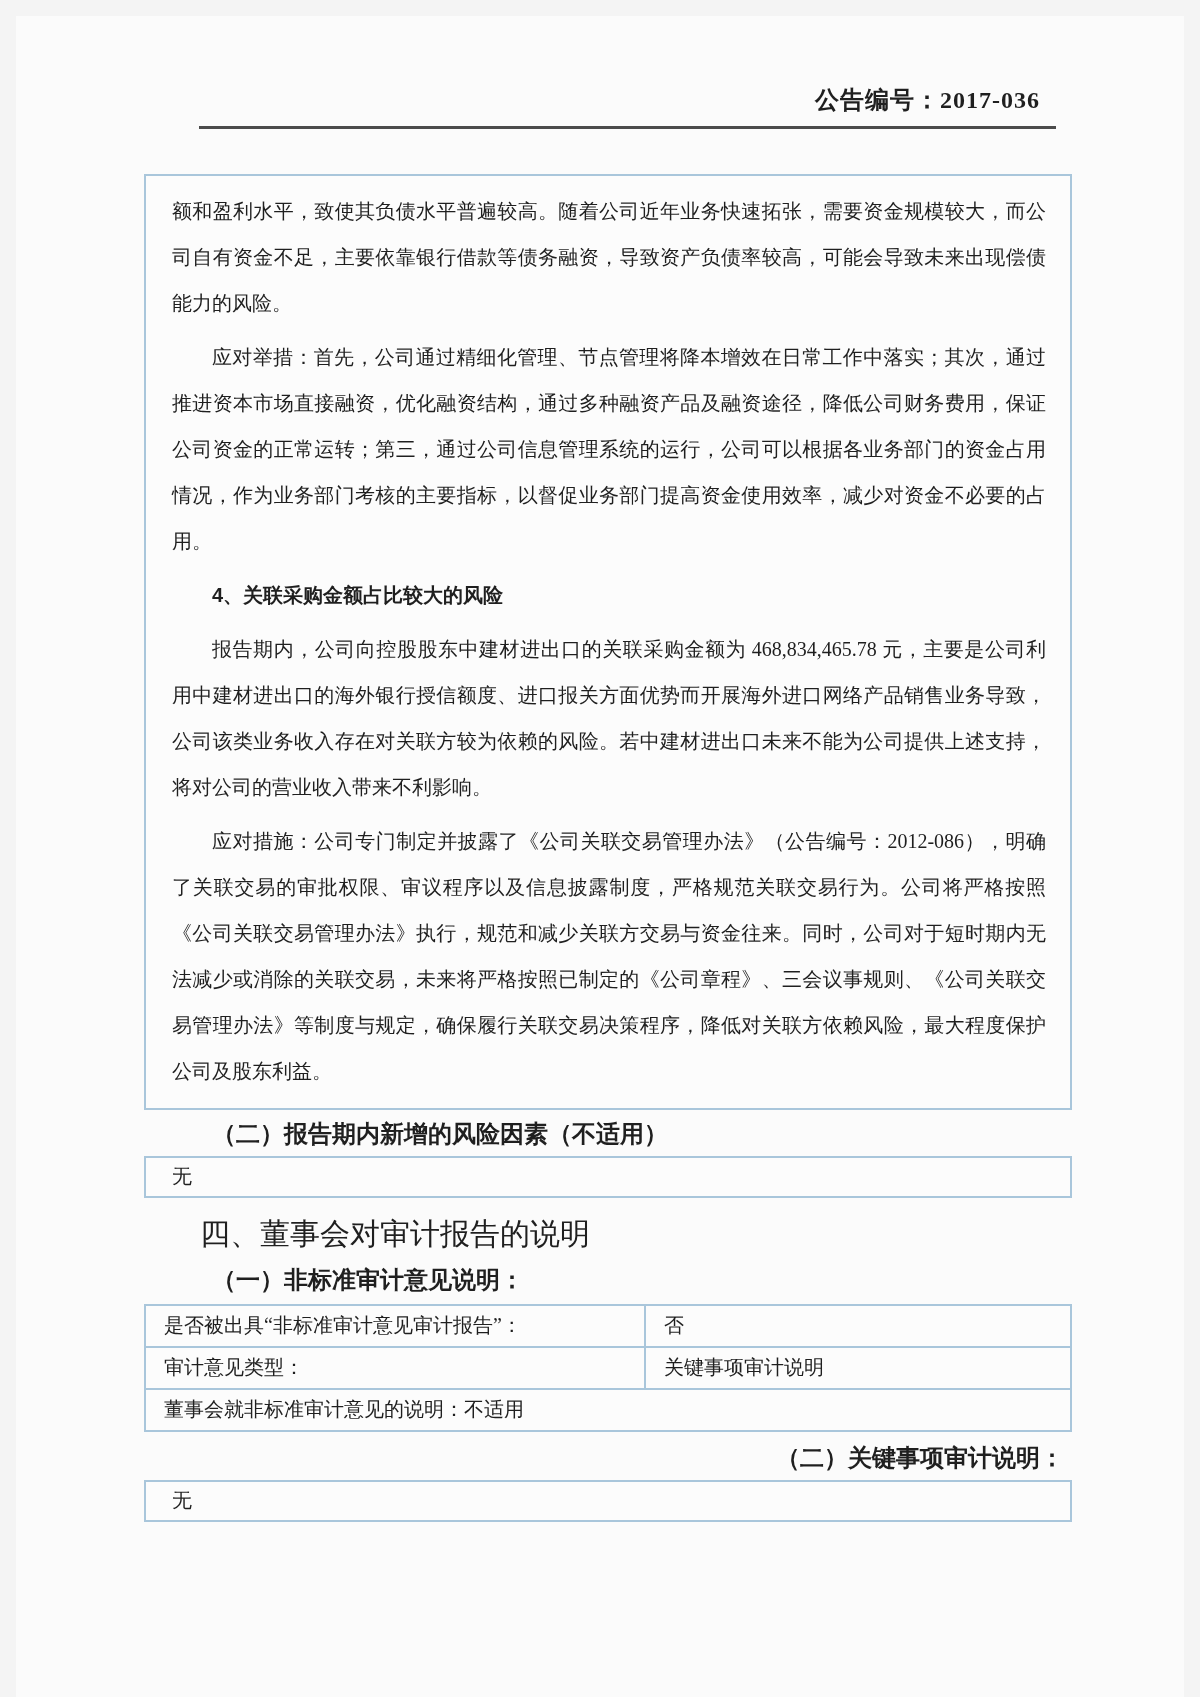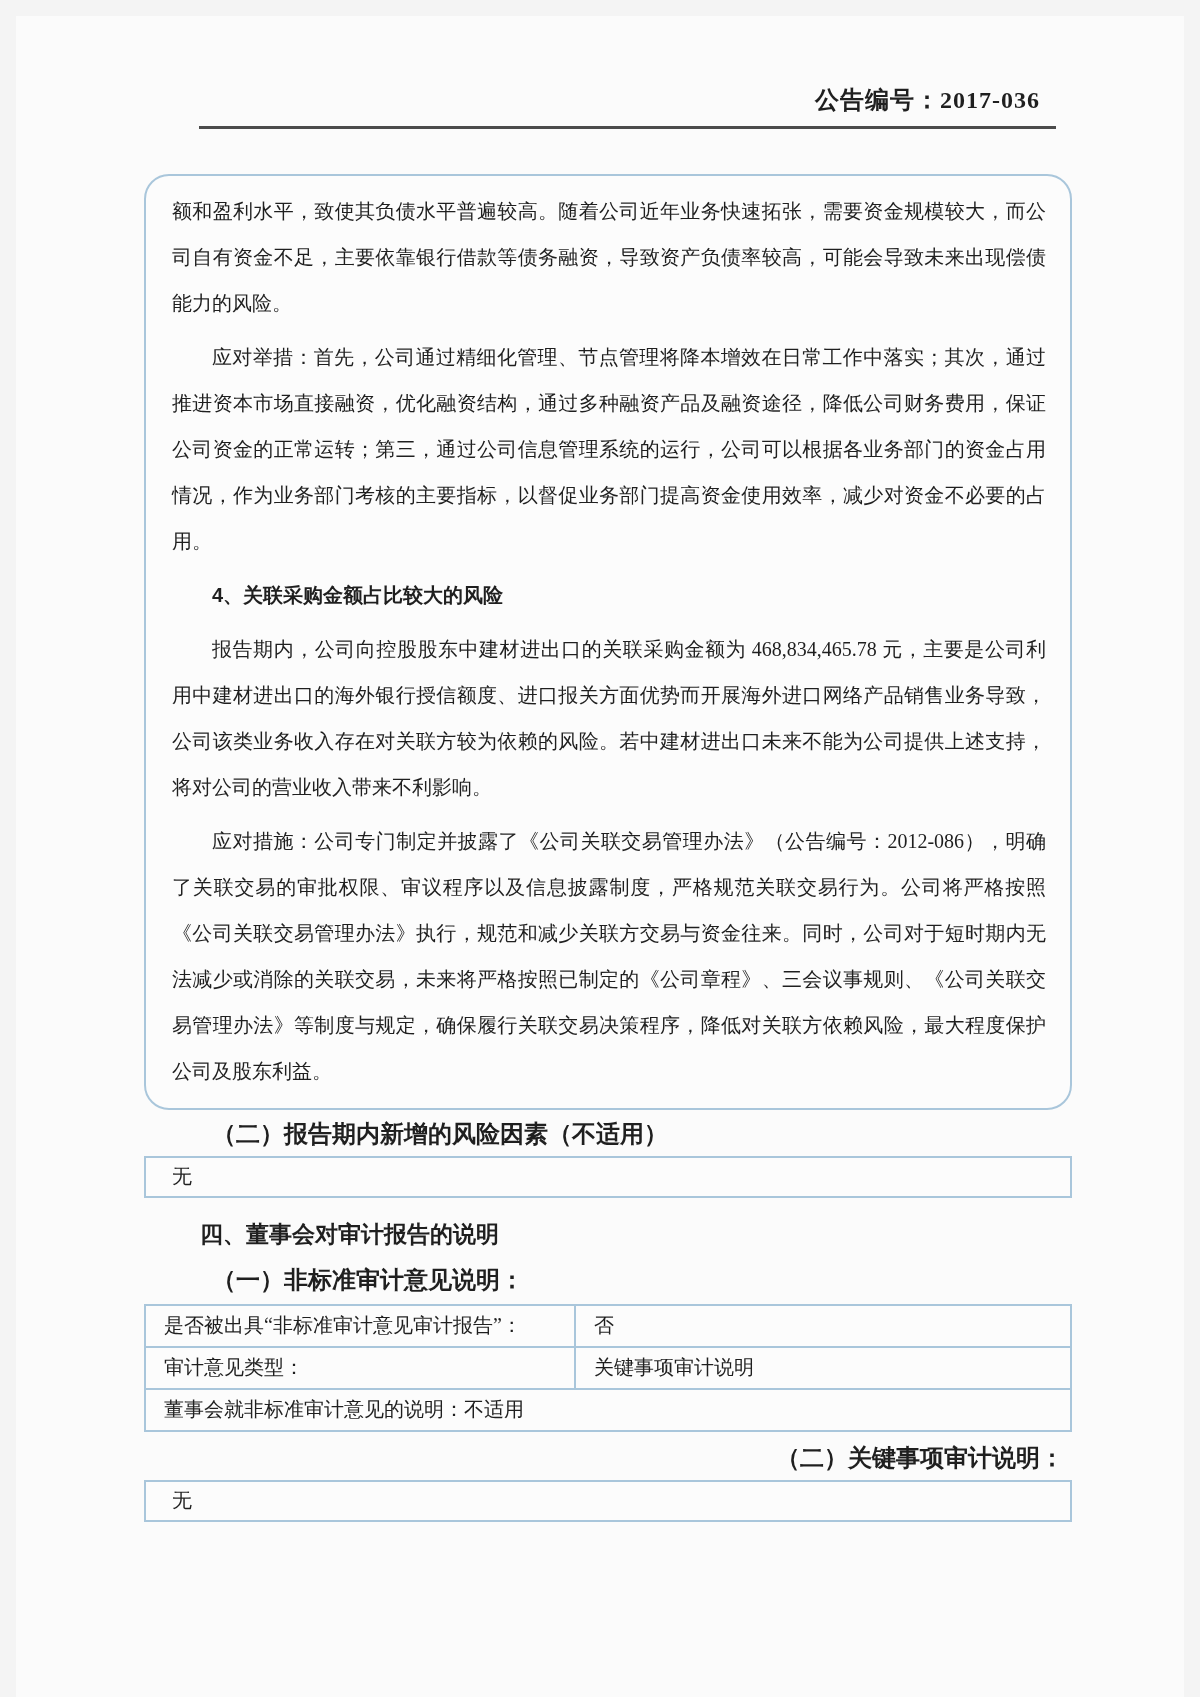--- a/index.html
+++ b/index.html
@@ -41,21 +41,20 @@
     border: 2px solid #a9c6db;
     background: #fcfcfc;
     width: 100%;
   }
   .risk-box {
     padding: 4px 16px 6px 18px;
     font-size: 20px;
     line-height: 46px;
     text-align: justify;
     text-justify: inter-character;
-    border-radius: 25px;
   }
   .risk-box p { text-indent: 0; }
   .risk-box p.indented { text-indent: 2em; }
   .risk-box .inner-heading {
     font-weight: bold;
     text-indent: 2em;
     font-family: "Liberation Sans", "DejaVu Sans", sans-serif;
     font-size: 20px;
   }
   .sub-heading {
@@ -65,38 +64,38 @@
     margin: 10px 0 8px 76px;
     line-height: 28px;
   }
   .none-box {
     padding: 4px 16px 6px 18px;
     font-size: 20px;
     line-height: 28px;
   }
   .major-heading {
     font-family: "Liberation Sans", "DejaVu Sans", sans-serif;
-    font-weight: bold;
-    font-size: 23px;
+    font-weight: normal;
+    font-size: 30px;
     margin: 20px 0 0 64px;
     line-height: 32px;
   }
   .sub-heading.after-major { margin-top: 16px; margin-bottom: 10px; }
   table.audit-table {
     width: 100%;
     border-collapse: collapse;
     font-size: 20px;
   }
   table.audit-table td {
     border: 2px solid #a9c6db;
     padding: 6px 14px 8px 18px;
     background: #fcfcfc;
     line-height: 26px;
   }
-  table.audit-table td.label-col { width: 430px; }
+  table.audit-table td.label-col { width: 500px; }
 </style>
 </head>
 <body>
 
 <div class="page">
 
   <div class="announcement-number">公告编号：2017-036</div>
 
   <div class="header-rule"></div>
 

